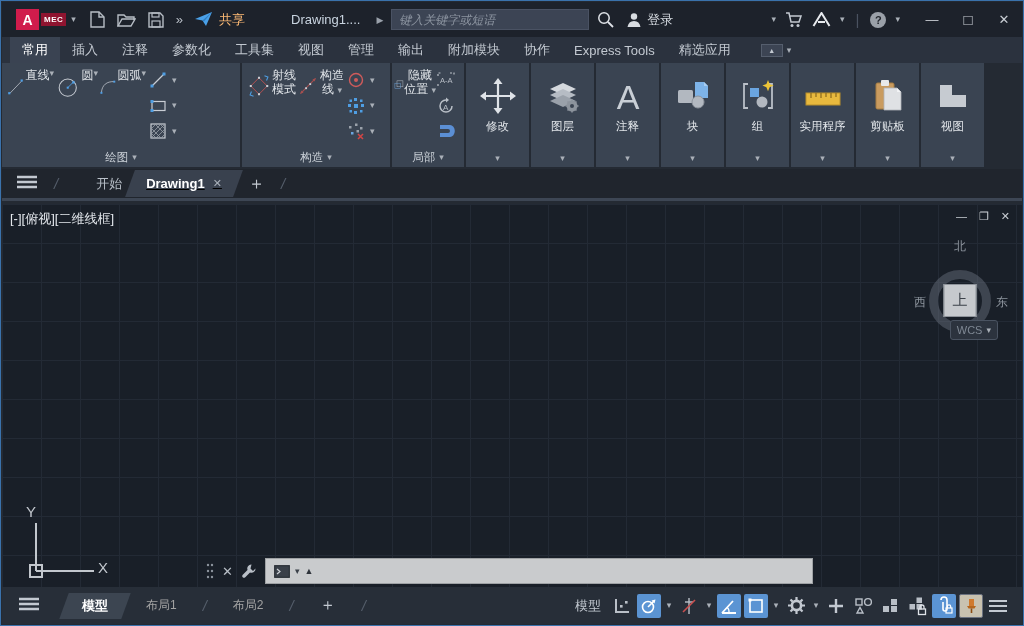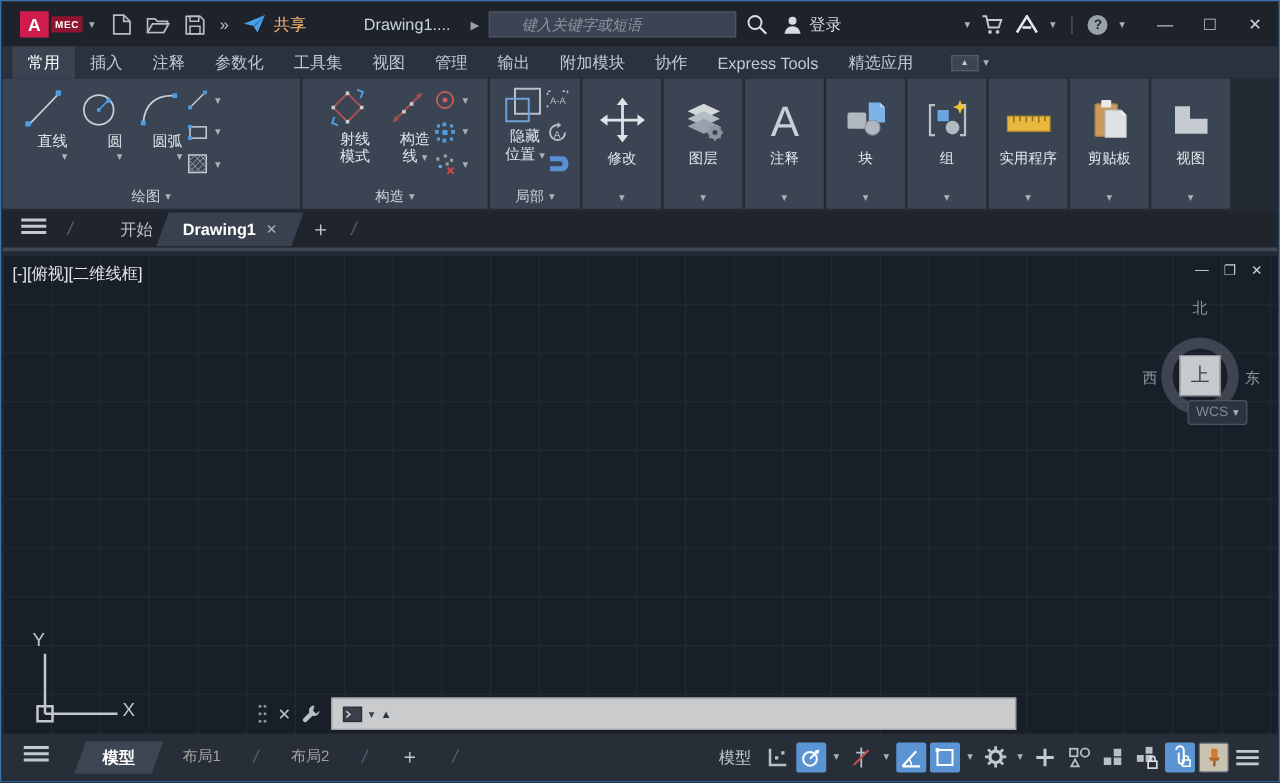--- a/index.html
+++ b/index.html
@@ -17,21 +17,21 @@
   .logo-mec { background:#8f1430; color:#fff; font-size:8px; font-weight:bold;
               padding:2px 3px; letter-spacing:.5px; }
   .caret { font-size:9px; color:#aab0b8; line-height:1; }
   .tb-ico { display:flex; align-items:center; justify-content:center; }
   .qat { display:flex; align-items:center; gap:12px; margin-left:14px; }
   .chev { font-size:13px; color:#b9bfc7; margin-left:12px; letter-spacing:-2px; }
   .share { display:flex; align-items:center; gap:6px; margin-left:14px; font-size:13px; color:#fdba74; }
   .doc-title { margin-left:46px; font-size:13px; color:#c9d4e0; }
   .play { font-size:9px; color:#9aa1ab; margin-left:16px; }
   .search { margin-left:8px; width:198px; height:21px; background:#3c4454;
-            border:1px solid #4a5263; color:#cfd4da; font-size:12px; padding:0 25px; }
+            border:1px solid #4a5263; color:#cfd4da; font-size:12px; padding:0 7px; }
   .search::placeholder { color:#8d95a1; font-style:italic; }
   .mag { margin-left:8px; }
   .login { display:flex; align-items:center; gap:5px; margin-left:12px; font-size:13px; color:#d4d9df; }
   .tb-right { display:flex; align-items:center; margin-left:auto; gap:9px; }
   .tb-divider { color:#4a5260; font-size:15px; margin:0 2px; }
   .help-circle { width:16px; height:16px; border-radius:50%; background:#9aa0a8; color:#22262d;
                  font-size:11px; font-weight:bold; display:flex; align-items:center; justify-content:center; }
   .win-btns { display:flex; margin-left:14px; }
   .win-btn { width:36px; height:35px; display:flex; align-items:center; justify-content:center;
              color:#c9ced4; font-size:13px; }
@@ -46,39 +46,39 @@
             display:flex; align-items:center; justify-content:center; }
   .rc-box span { font-size:7px; color:#c3c9d1; }
 
   
   .ribbon-body { position:absolute; top:62px; left:1px; right:1px; height:106px;
                  background:#242a33; display:flex; }
   .panel { background:#3a4452; height:104px; margin-right:2px; display:flex; flex-direction:column; }
   .panel-body { flex:1; display:flex; padding:2px 2px 0 4px; }
   .panel-label { height:19px; display:flex; align-items:center; justify-content:center;
                  gap:4px; font-size:11.5px; color:#ccd2d9; }
-  .big-btn { display:flex; flex-direction:column; align-items:flex-end; padding-top:3px; }
+  .big-btn { display:flex; align-items:flex-start; padding-top:3px; }
   .big-btn .lbl { font-size:12px; color:#e2e6ea; line-height:14px; white-space:nowrap; }
   .big-btn .caret { margin-top:1px; }
   .small-col { display:flex; flex-direction:column; justify-content:space-between; padding:4px 0 6px 2px; }
   .small-btn { display:flex; align-items:center; gap:4px; height:22px; }
   .two-line { text-align:center; }
   .cpanel { width:63px; background:#3a4452; height:104px; margin-right:2px; position:relative;
             display:flex; flex-direction:column; align-items:center; }
   .cpanel .icn { height:52px; display:flex; align-items:flex-end; justify-content:center; padding-top:8px; }
   .cpanel .lbl { font-size:11.5px; color:#e2e6ea; margin-top:4px; white-space:nowrap; }
   .cpanel .caret { position:absolute; bottom:4px; left:50%; transform:translateX(-50%); }
 
   
   .file-tabs { position:absolute; top:168px; left:1px; right:1px; height:32px; background:#20252d;
                display:flex; align-items:center; border-bottom:3px solid #3d4654; }
   .ft-menu { margin-left:14px; margin-right:10px; }
   .slash { color:#555e6b; font-size:15px; font-style:italic; padding:0 6px; }
   .ft-tab { font-size:13px; color:#b9c0c9; padding:0 8px;margin-left:24px; }
-  .ft-active { position:relative; height:27px; display:flex; align-items:center; gap:8px; padding:0 16px; }
+  .ft-active { position:relative; height:27px; display:flex; align-items:center; gap:8px; padding:0 16px;text-decoration:underline; }
   .ft-active::before { content:""; position:absolute; inset:0; background:#39414e; transform:skewX(-20deg); }
   .ft-active .t { position:relative; color:#fff; font-weight:bold; font-size:13px; }
   .ft-active .x { position:relative; color:#aab1ba; font-size:11px; }
   .ft-plus { color:#c3c9d1; font-size:17px; padding:0 10px; }
 
   
   .canvas { position:absolute; top:203px; left:1px; right:1px; bottom:38px; background:#191f28;
             background-image:linear-gradient(#232a35 1px, transparent 1px),
                              linear-gradient(90deg,#232a35 1px, transparent 1px);
             background-size:39px 39px; }

